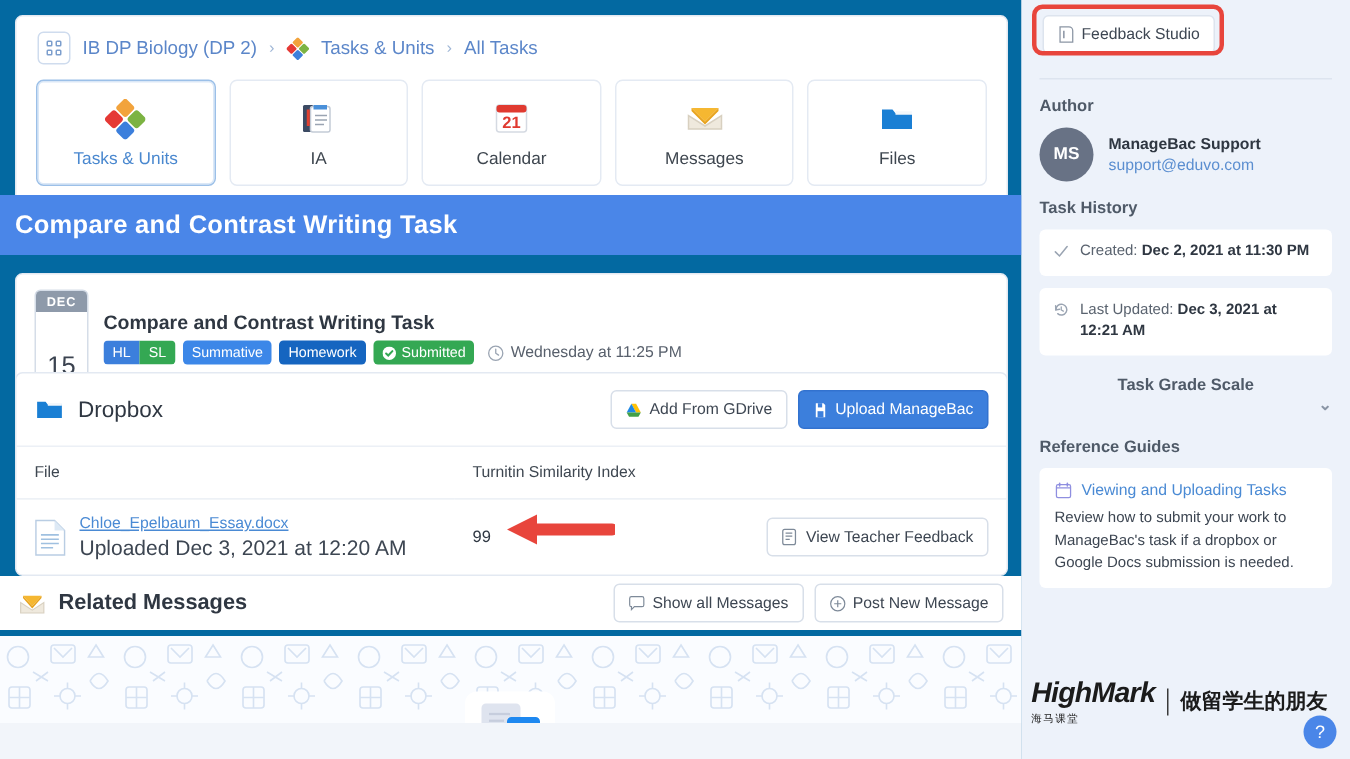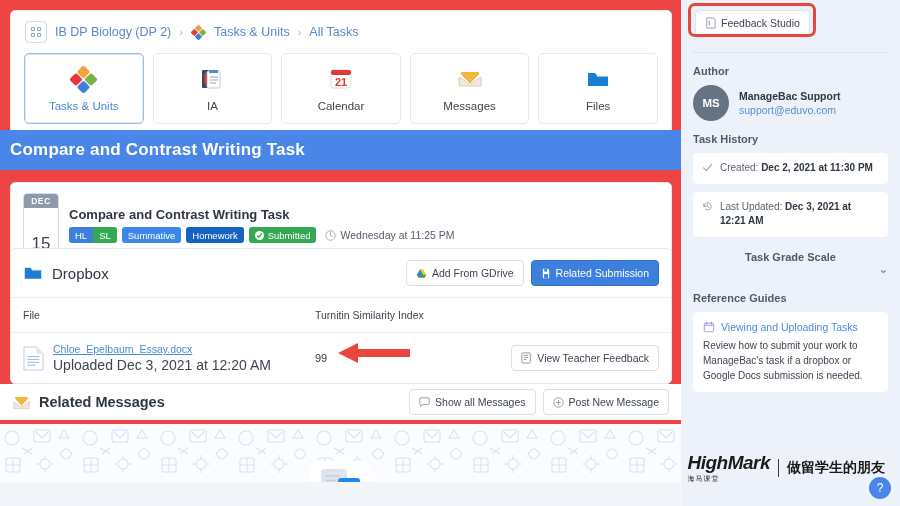--- a/index.html
+++ b/index.html
@@ -7,21 +7,21 @@
     width: 900px; height: 506px;
     font-family: "Liberation Sans", sans-serif;
     background: #eef2f9;
     overflow: hidden;
   }
   #app { position: relative; width: 900px; height: 506px; background: #eef2f9; }
 
   
   .main-col {
     position: absolute; left: 0; top: 0; width: 681px; height: 506px;
-    background: #ef4444;
+    background: #0369a1;
   }
   .main-card {
     position: absolute; left: 10px; top: 10px; width: 662px;
     background: #ffffff; border: 1px solid #e3e9f2; border-radius: 5px;
     overflow: hidden;
   }
 
   
   .breadcrumb {
     display: flex; align-items: center; gap: 8px;
@@ -345,21 +345,21 @@
             <path d="M1 9 L13 9 L11 12.5 L3 12.5 Z" fill="#43a047"></path>
           </svg>
           <span>Add From GDrive</span>
         </button>
         <button class="btn primary">
           <svg width="10" height="11" viewBox="0 0 12 14">
             <path d="M2 1 L8.5 1 L10 2.5 L10 13 L2 13 Z" fill="#fff"></path>
             <rect x="3.8" y="1" width="3.6" height="3.6" fill="#3c7fdc"></rect>
             <rect x="3.5" y="7.8" width="5" height="5.2" fill="#3c7fdc"></rect>
           </svg>
-          <span>Related Submission</span>
+          <span>Upload ManageBac</span>
         </button>
       </div>
 
       <table class="files">
         <thead>
           <tr>
             <th style="width:292px">File</th>
             <th>Turnitin Similarity Index</th>
           </tr>
         </thead>

